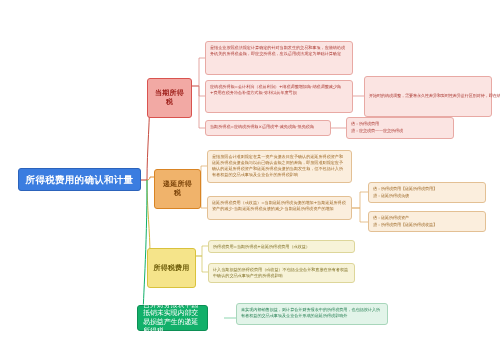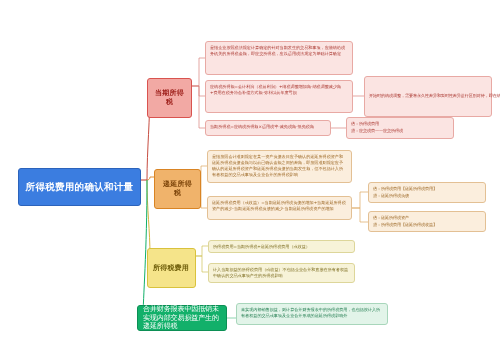--- a/index.html
+++ b/index.html
@@ -49,21 +49,21 @@
     padding: 4px 6px;
     justify-content: center;
     text-align: center;
     letter-spacing: 0.3px;
   }
   
   .branch {
     font-size: 7px;
     font-weight: bold;
     padding: 19px 5px;
-    justify-content: flex-start;
+    justify-content: center;
     text-align: center;
     letter-spacing: 0.2px;
   }
   .branch-red {
     background: #f2a9a4;
     border-color: #d9534f;
     color: #9b1c17;
   }
   .branch-orange {
     background: #f0b36b;
@@ -163,21 +163,21 @@
 
     <path d="M352,208 L360,208 L360,192 L368,192" stroke="#dda760" stroke-width="0.7" fill="none"></path>
     <path d="M352,208 L360,208 L360,222 L368,222" stroke="#dda760" stroke-width="0.7" fill="none"></path>
 
     <path d="M196,256 L202,256 L202,246 L208,246" stroke="#cfc256" stroke-width="0.7" fill="none"></path>
     <path d="M196,256 L202,256 L202,272 L208,272" stroke="#cfc256" stroke-width="0.7" fill="none"></path>
 
     <path d="M224,318 L230,318 L230,318 L236,318" stroke="#5cc38d" stroke-width="0.7" fill="none"></path>
   </svg>
 
-  <div class="node root" style="left:18px; top:168px; width:123px; height:38px;">
+  <div class="node root" style="left:18px; top:168px; width:123px; height:23px;">
     <span>所得税费用的确认和计量</span>
   </div>
 
   <div class="node branch branch-red" style="left:147px; top:78px; width:45px; height:16px;">
     <span>当期所得税</span>
   </div>
 
   <div class="node leaf leaf-red" style="left:205px; top:41px; width:148px; height:34px;">
     <span class="leaf-text">是指企业按照税法规定计算确定的针对当期发生的交易和事项，应缴纳给税务机关的所得税金额，即应交所得税，应以适用税法规定为基础计算确定</span>
   </div>
@@ -226,21 +226,21 @@
   </div>
 
   <div class="node leaf leaf-yellow" style="left:208px; top:240px; width:147px; height:13px;">
     <span class="leaf-text">所得税费用=当期所得税+递延所得税费用（或收益）</span>
   </div>
 
   <div class="node leaf leaf-yellow" style="left:208px; top:263px; width:147px; height:20px;">
     <span class="leaf-text">计入当期损益的所得税费用（或收益）不包括企业合并和直接在所有者权益中确认的交易或事项产生的所得税影响</span>
   </div>
 
-  <div class="node branch-green node" style="left:137px; top:305px; width:90px; height:26px;">
+  <div class="node branch-green node" style="left:137px; top:305px; width:71px; height:26px;">
     <span>合并财务报表中因抵销未实现内部交易损益产生的递延所得税</span>
   </div>
 
   <div class="node leaf leaf-green" style="left:236px; top:303px; width:152px; height:22px;">
     <span class="leaf-text">未实现内部销售损益，则计算合并财务报表中的所得税费用，也包括按计入所有者权益的交易或事项及企业合并形成的递延所得税影响外</span>
   </div>
 
 </div>
 
 </body></html>

